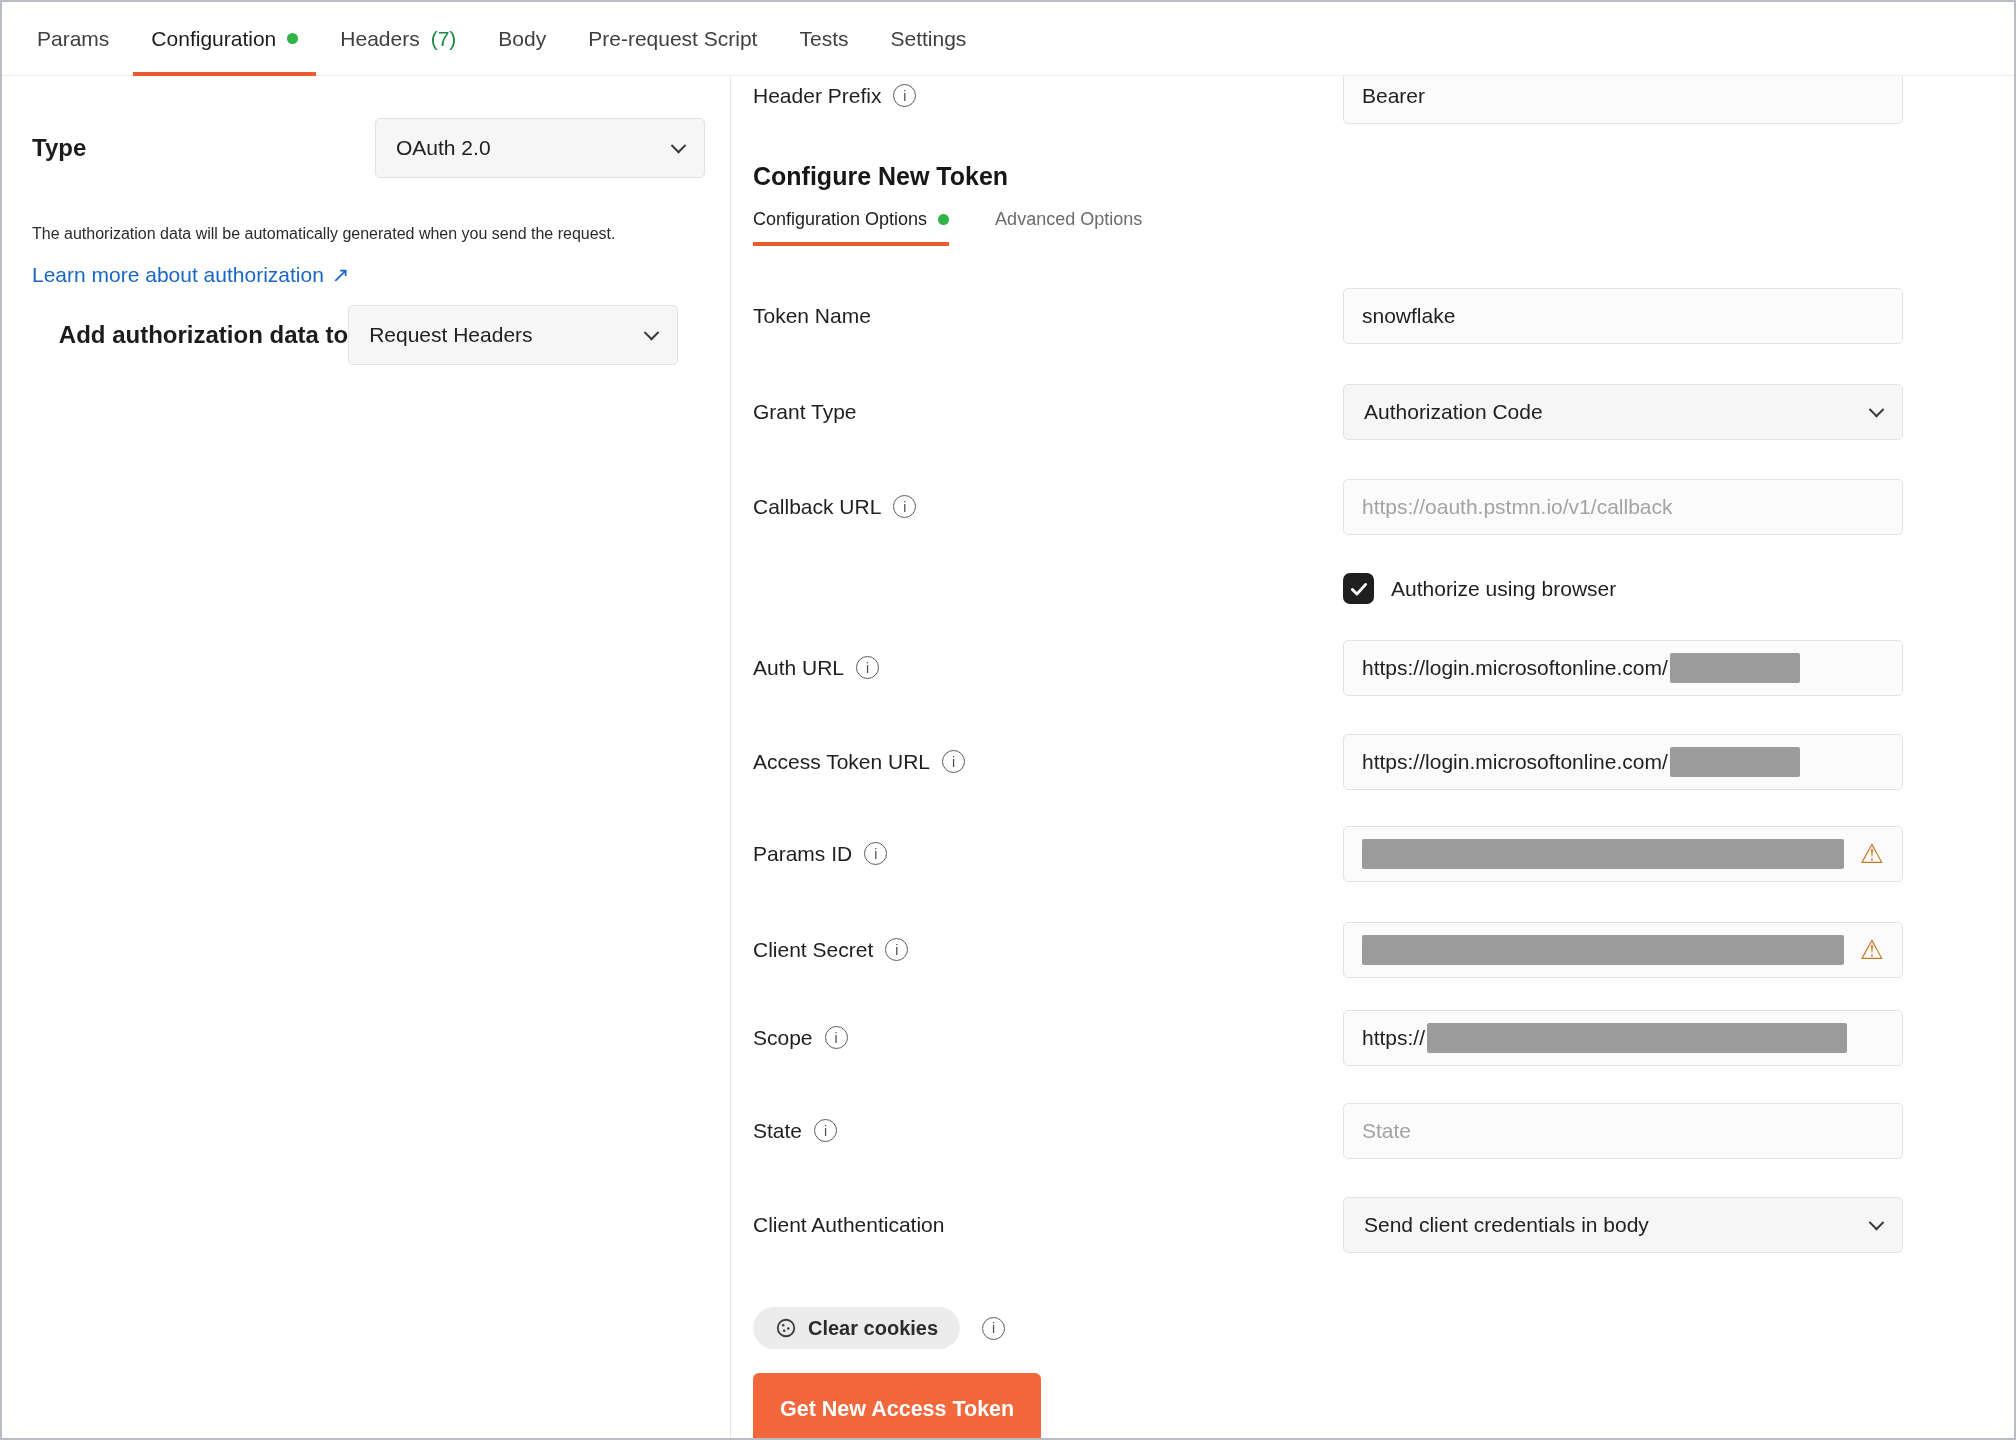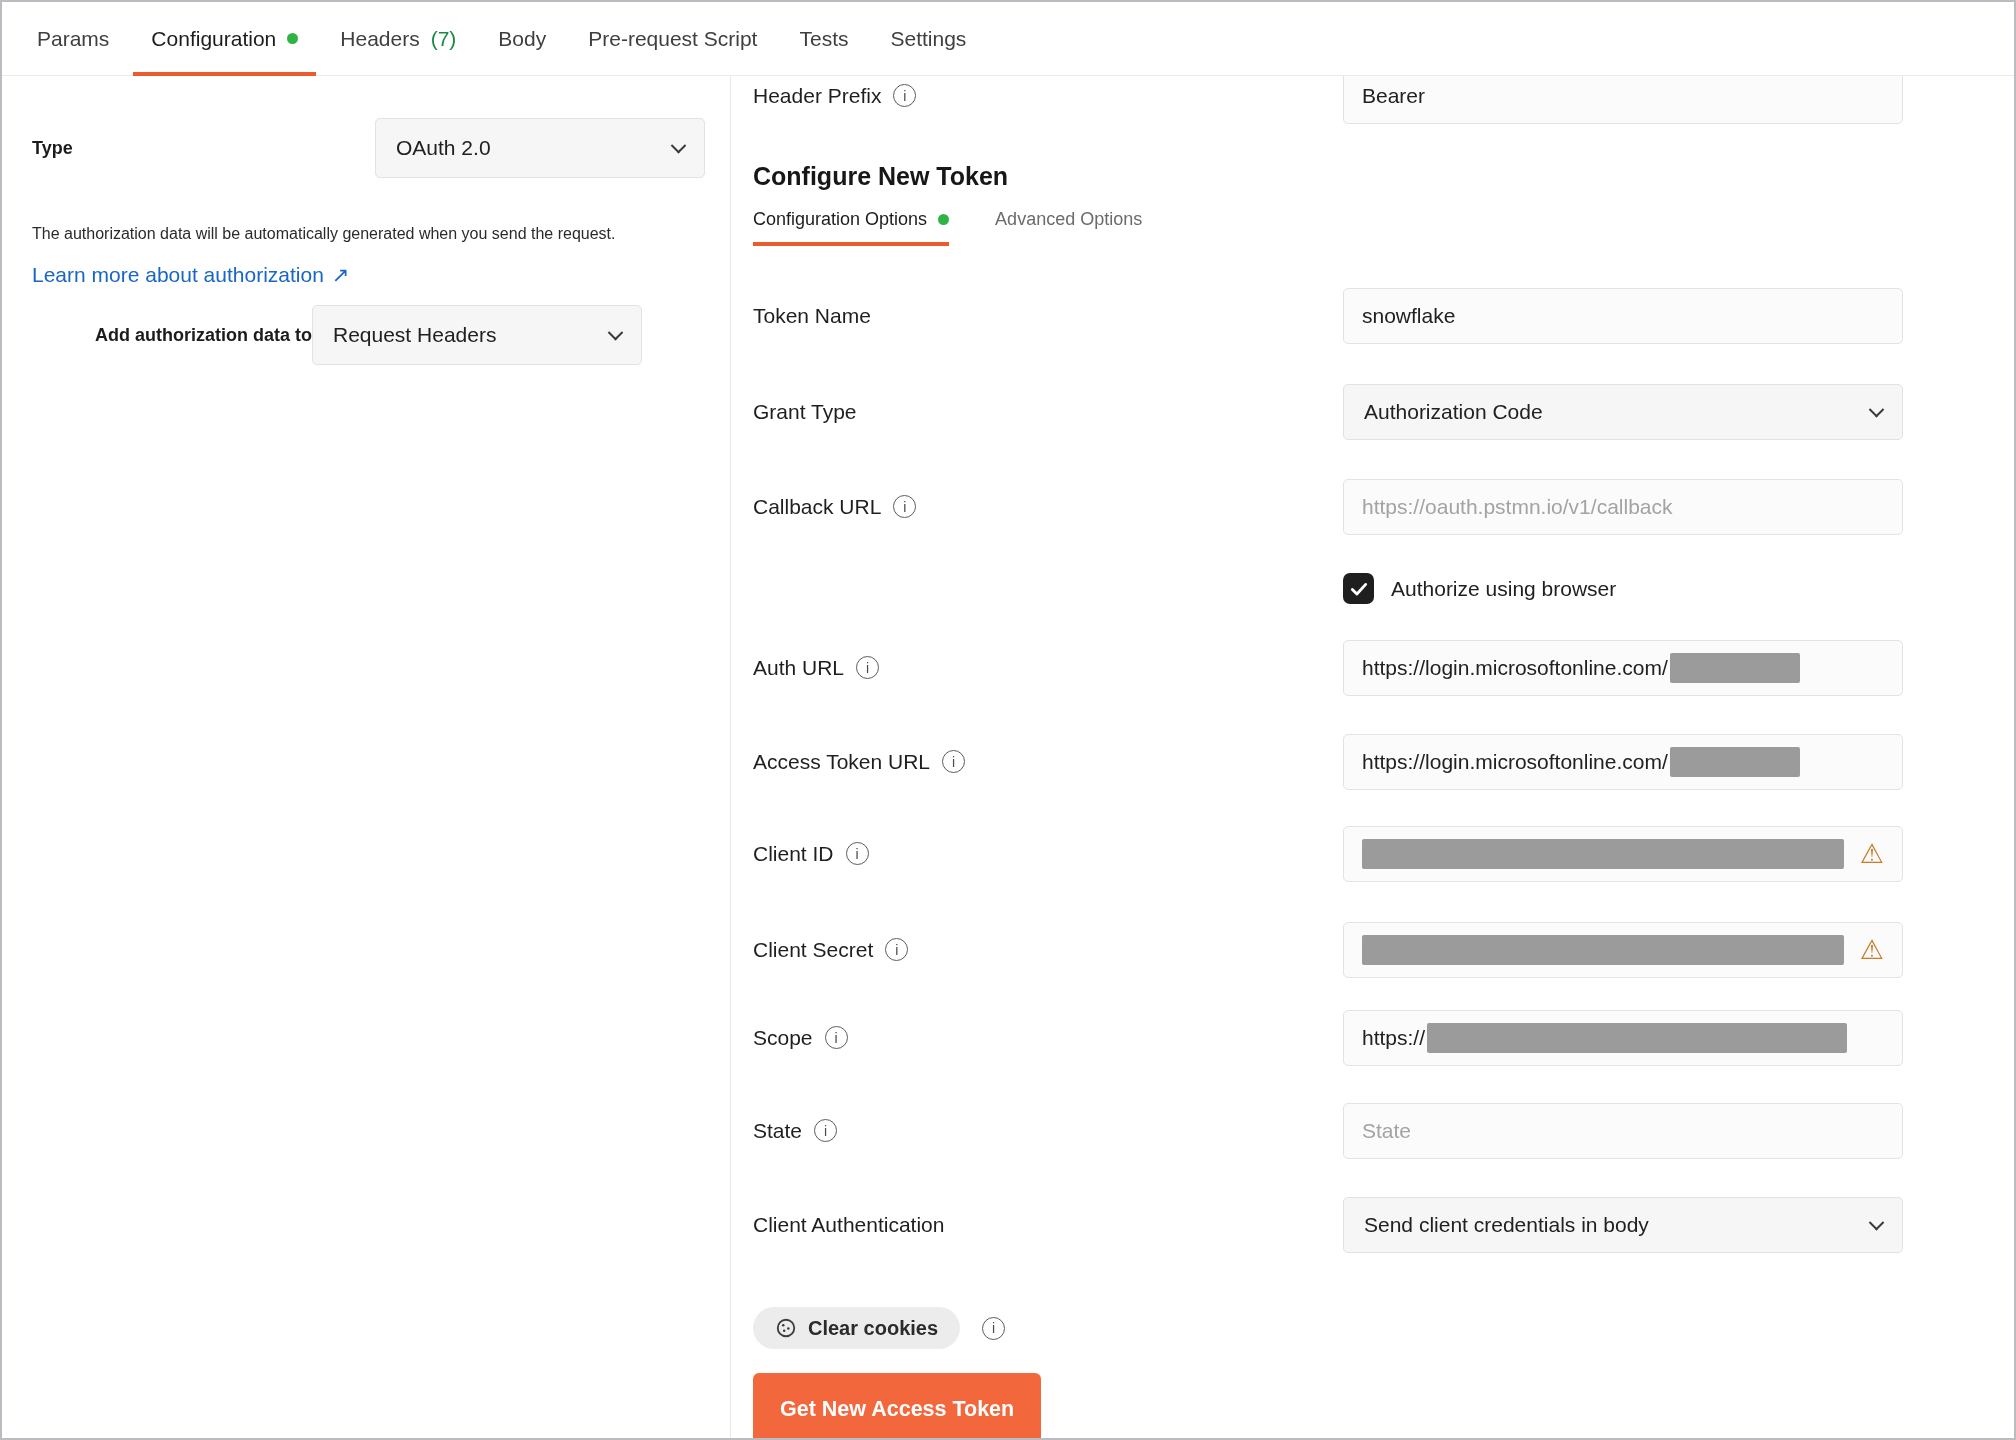--- a/index.html
+++ b/index.html
@@ -75,21 +75,21 @@
   .warn { color:#C77D27; font-size:27px; line-height:1; margin-left:auto; }
   .info {
     width:23px; height:23px; flex:0 0 23px;
     border:1.6px solid #5c5c5c; border-radius:50%;
     display:inline-flex; align-items:center; justify-content:center;
     font-size:14px; color:#4a4a4a; cursor:pointer; font-weight:400;
   }
 
   
   .type-row { margin-top:42px; display:flex; align-items:center; justify-content:space-between; }
-  .blabel { font-size:18px; font-weight:700; color:#1c1c1c; }
+  .blabel { font-size:24px; font-weight:700; color:#1c1c1c; }
   .type-row .tselect, .addto-row .tselect { width:330px; flex:0 0 330px; }
   .desc { margin-top:40px; font-size:16px; line-height:32px; color:#2b2b2b; max-width:660px; }
   .learn-link {
     display:inline-flex; gap:8px; margin-top:13px;
     font-size:21px; color:#1866C5; text-decoration:none; cursor:pointer;
   }
   .addto-row { margin-top:18px; display:flex; align-items:center; justify-content:center; }
 
   
   .frow { display:flex; align-items:center; }
@@ -290,21 +290,21 @@
         <div class="fctrl">
           <div class="tinput">
             <span>https://login.microsoftonline.com/</span>
             <span class="redact redact-sm"></span>
           </div>
         </div>
       </div>
 
       <div class="frow r-clientid">
         <div class="flabel">
-          <span>Client ID</span>
+          <span>Params ID</span>
           <span class="info">i</span>
         </div>
         <div class="fctrl">
           <div class="tinput">
             <span class="redact redact-lg"></span>
             <span class="warn">⚠</span>
           </div>
         </div>
       </div>
 

